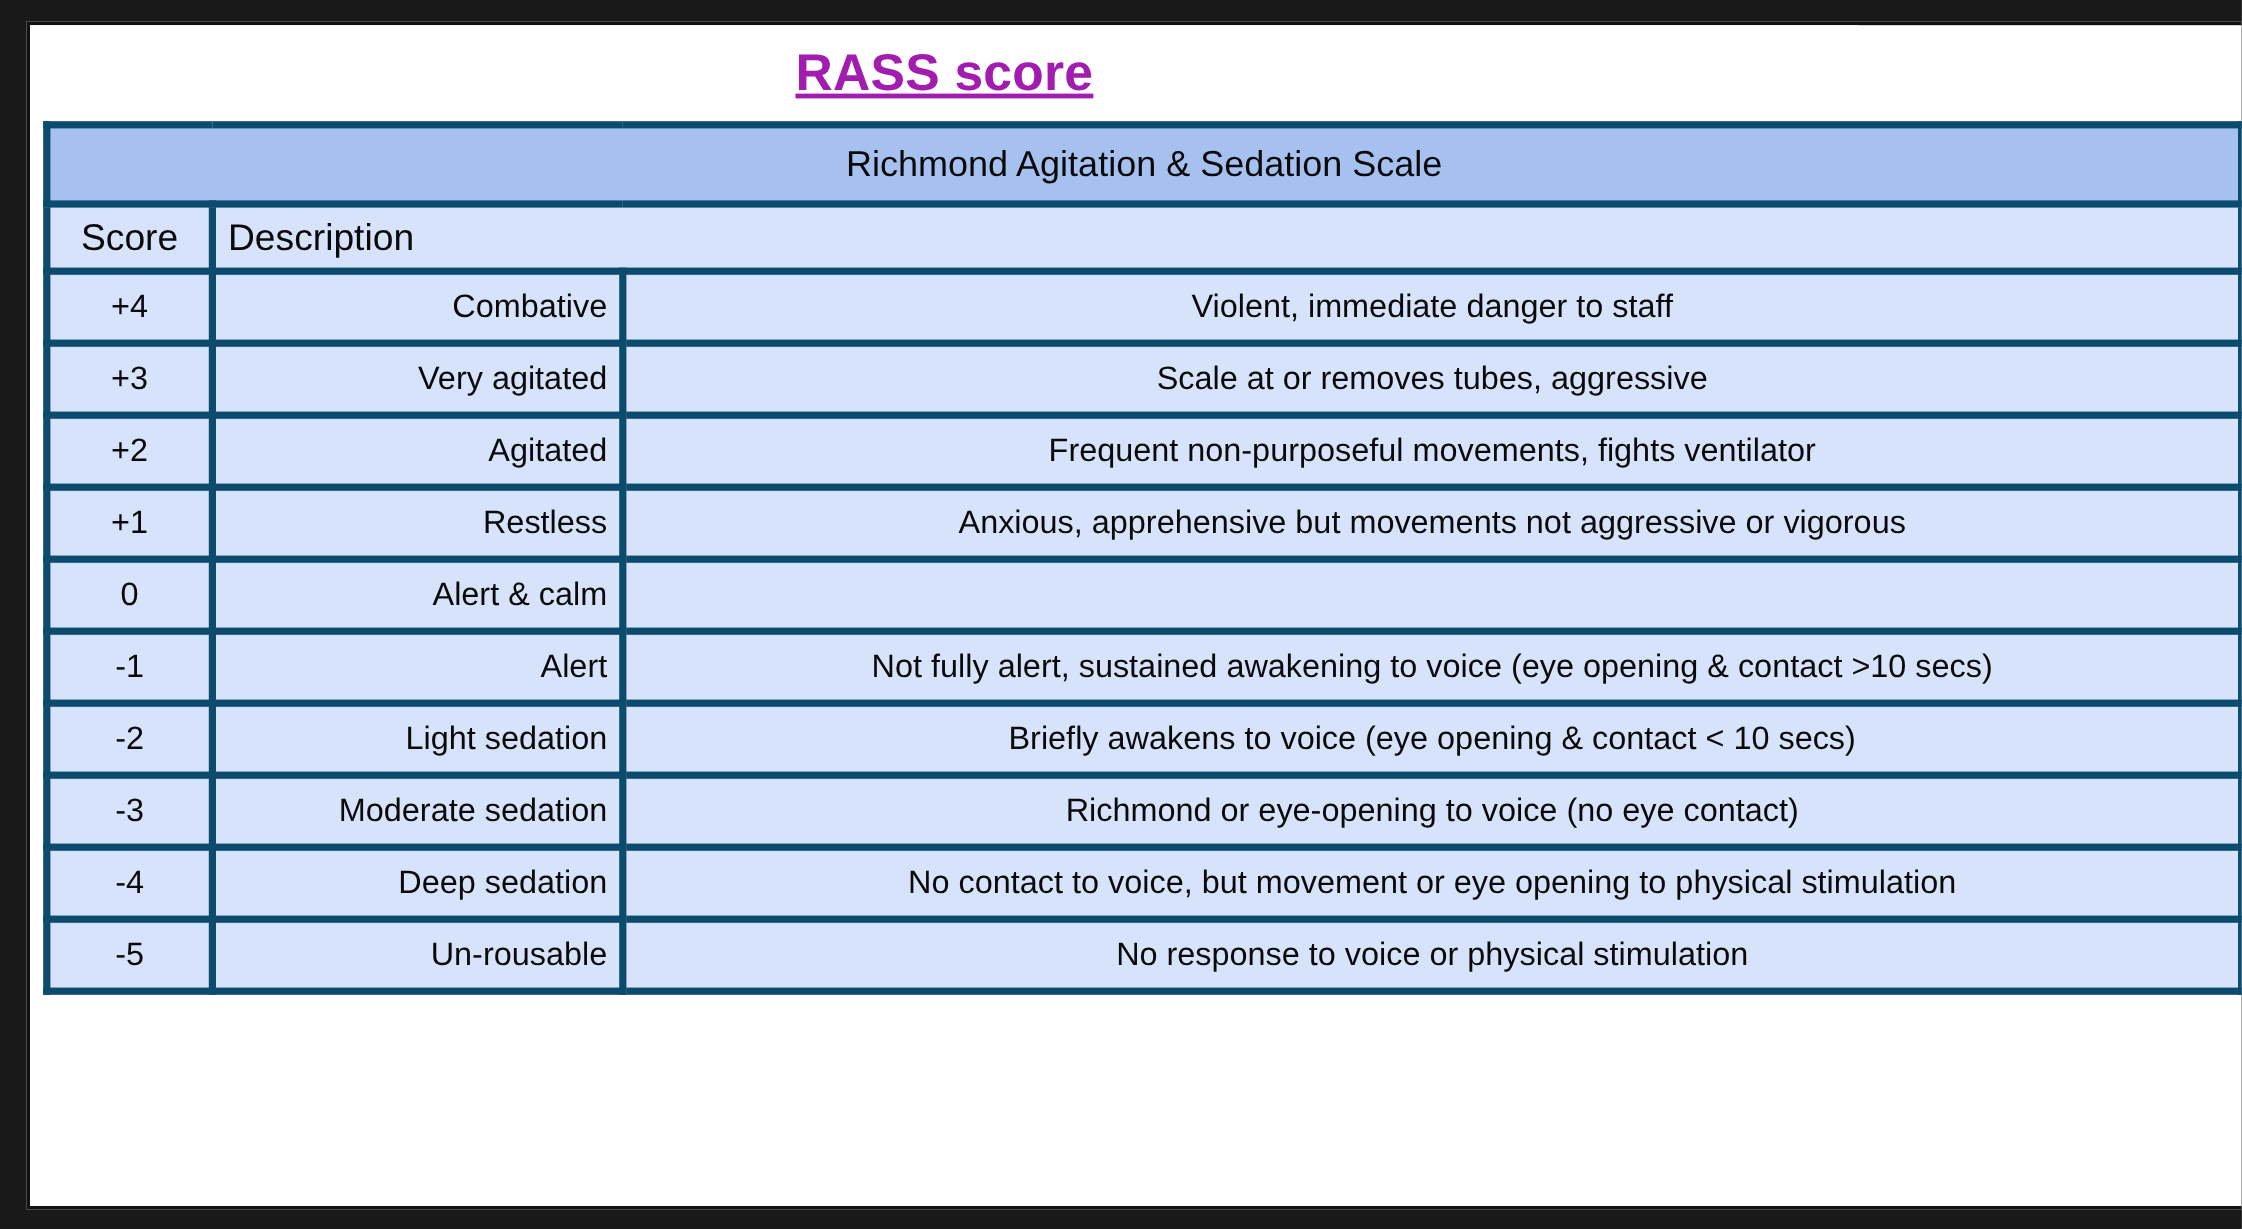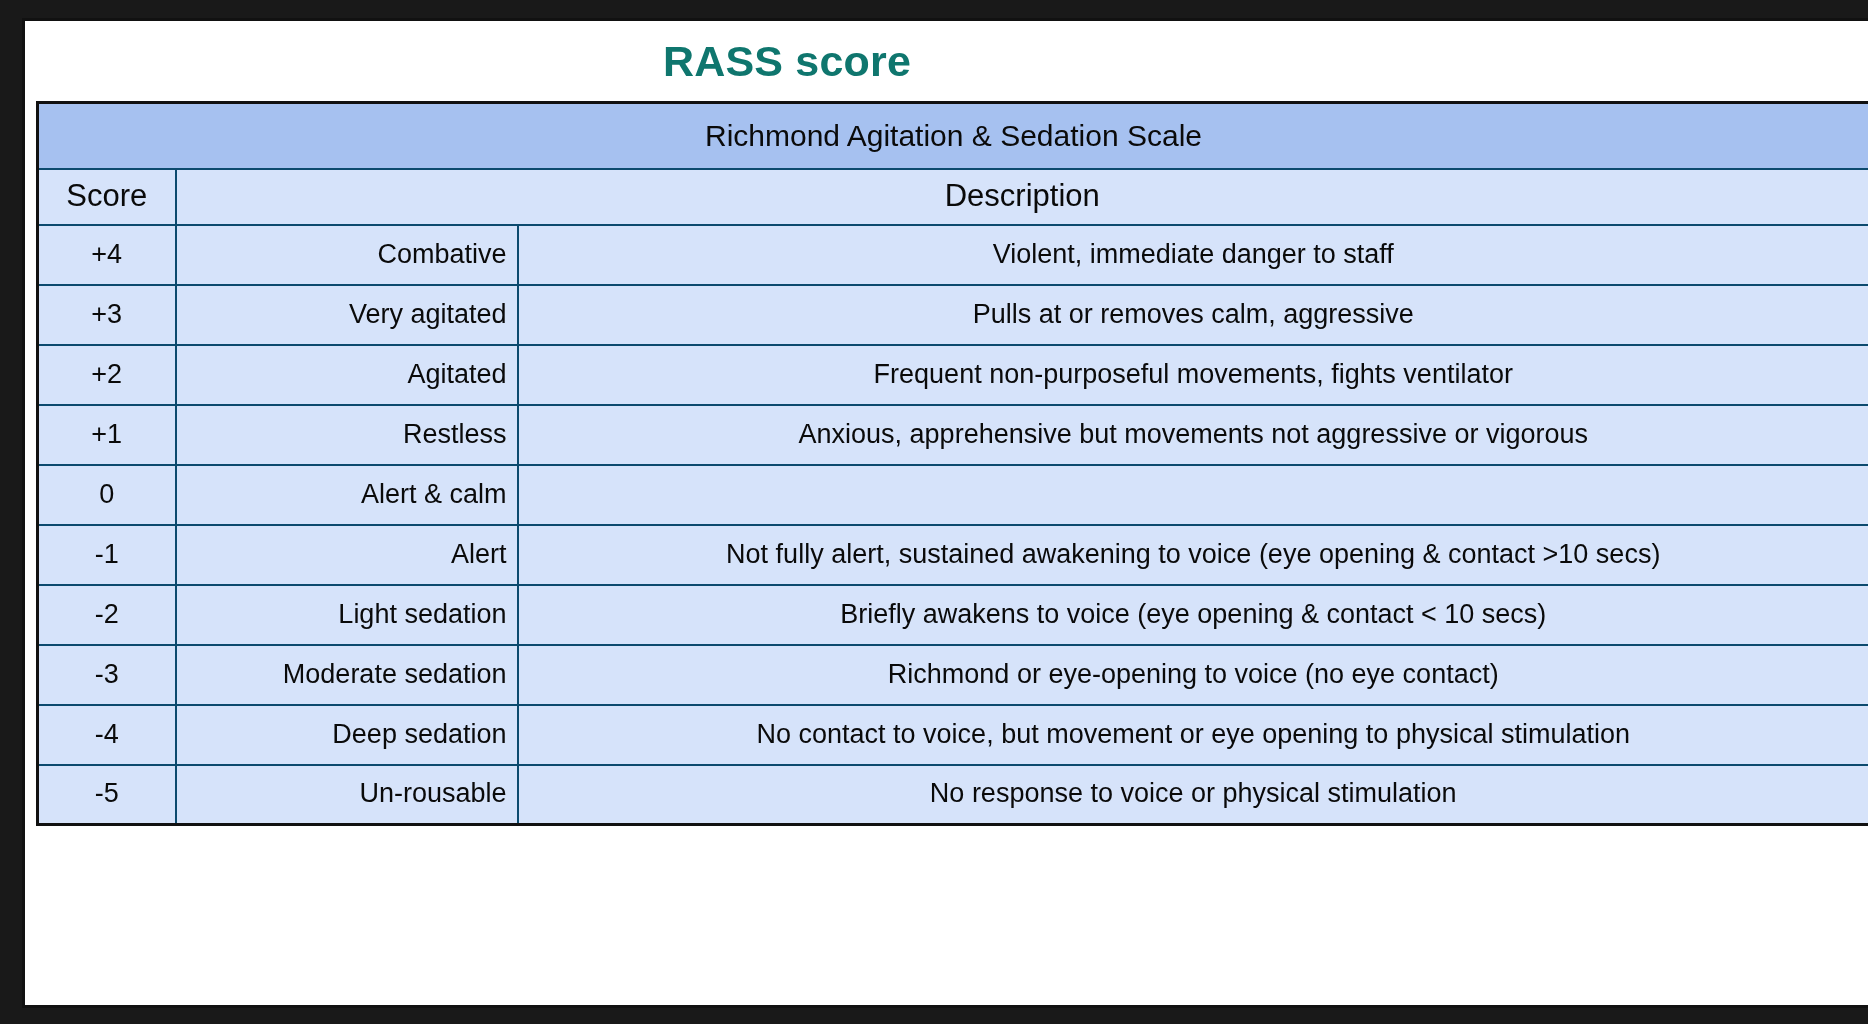--- a/index.html
+++ b/index.html
@@ -38,41 +38,42 @@
     top: 0;
     width: 1524px;           
     height: 80px;
     display: flex;
     align-items: center;
     justify-content: center;
     background: #ffffff;
   }
 
   #doc-title {
-    color: #0f766e;
+    color: #a21caf;
     font-size: 43px;
     font-weight: bold;
     letter-spacing: 0.2px;
     line-height: 1;
+    text-decoration: underline;
   }
 
   
   #rass-table {
     position: absolute;
     left: 11px;
     top: 80px;
     width: 1835px;           
     border-collapse: collapse;
     table-layout: fixed;
     border: 3px solid #111111;
   }
 
   #rass-table td,
   #rass-table th {
-    border: 2px solid #0c4a6e;
+    border: 6px solid #0c4a6e;
     padding: 0 10px;
     font-weight: normal;
     color: #0a0a0a;
     line-height: 1.1;
   }
 
   
   .scale-name-cell {
     background: #a6c1f0;
     height: 66px;
@@ -83,21 +84,21 @@
 
   
   .header-row td {
     background: #d6e3fa;
     height: 56px;
     vertical-align: middle;
     font-weight: bold;
     font-size: 31px;
   }
   .header-score  { text-align: center; }
-  .header-desc   { text-align: center; }
+  .header-desc   { }
 
   
   .body-row td {
     background: #d6e3fa;
     height: 60px;
     vertical-align: middle;
     font-size: 27px;
   }
   .cell-score { text-align: center; font-weight: bold; }
   .cell-term  { text-align: right; }
@@ -134,21 +135,21 @@
           <td class="header-desc" colspan="2">Description</td>
         </tr>
       <tr class="body-row">
             <td class="cell-score">+4</td>
             <td class="cell-term">Combative</td>
             <td class="cell-desc">Violent, immediate danger to staff</td>
           </tr>
           <tr class="body-row">
             <td class="cell-score">+3</td>
             <td class="cell-term">Very agitated</td>
-            <td class="cell-desc">Pulls at or removes calm, aggressive</td>
+            <td class="cell-desc">Scale at or removes tubes, aggressive</td>
           </tr>
           <tr class="body-row">
             <td class="cell-score">+2</td>
             <td class="cell-term">Agitated</td>
             <td class="cell-desc">Frequent non-purposeful movements, fights ventilator</td>
           </tr>
           <tr class="body-row">
             <td class="cell-score">+1</td>
             <td class="cell-term">Restless</td>
             <td class="cell-desc">Anxious, apprehensive but movements not aggressive or vigorous</td>

